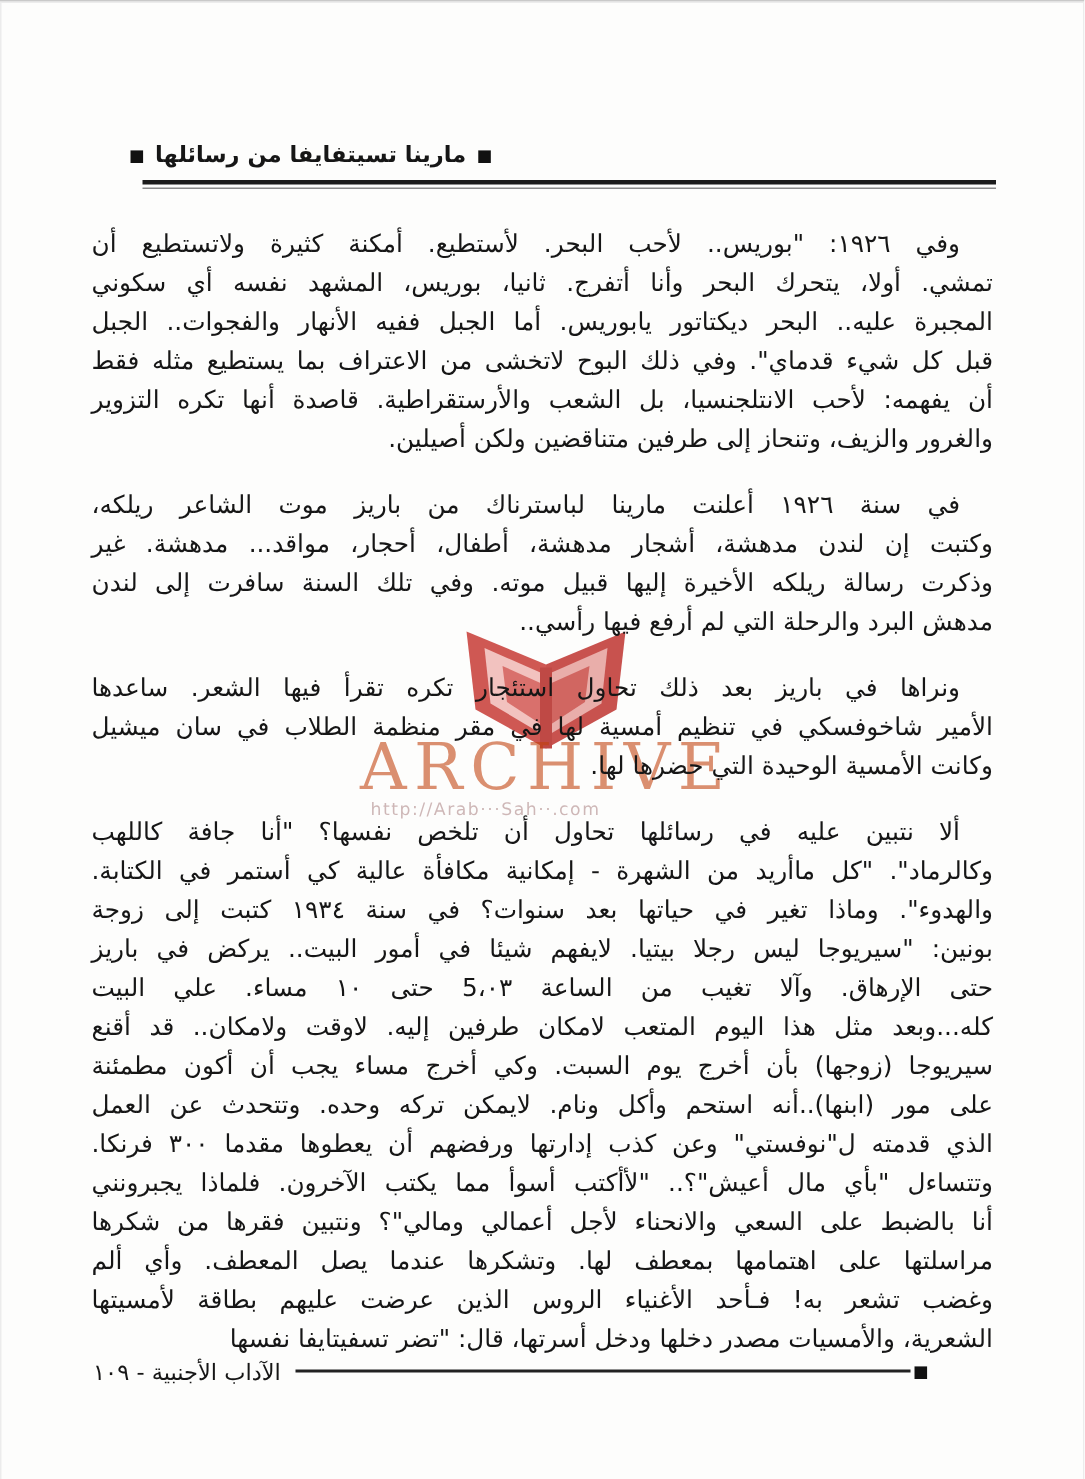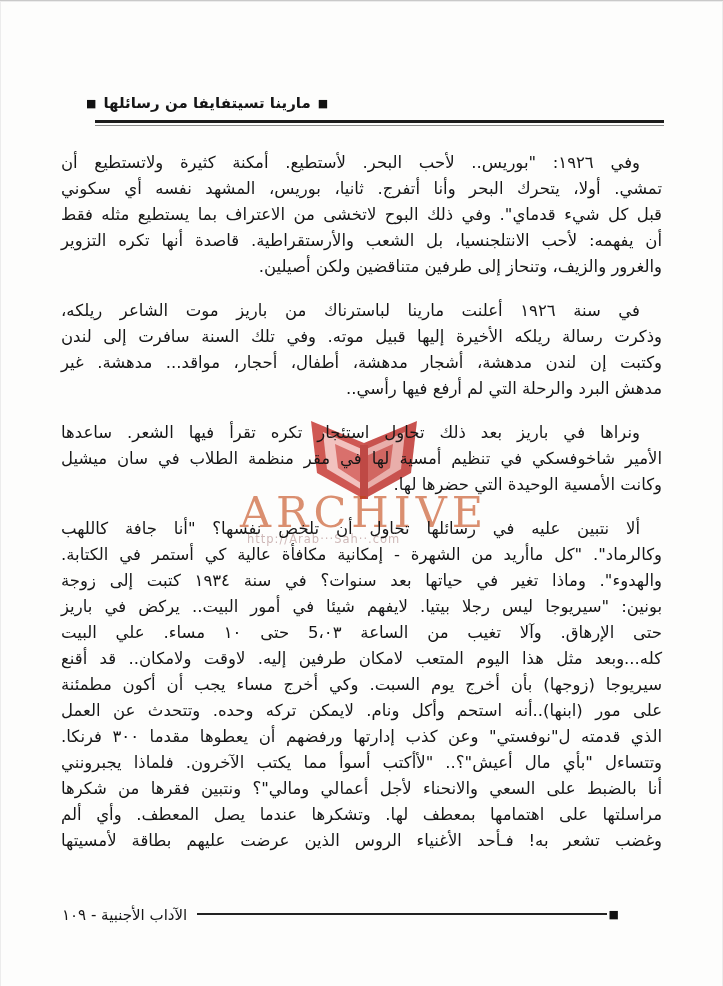--- a/index.html
+++ b/index.html
@@ -97,28 +97,29 @@
     <span class="sq">■</span>
     <span>مارينا تسيتفايفا من رسائلها</span>
     <span class="sq">■</span>
   </div>
   <div class="header-rule"></div>
 
   <div class="body-text">
       <div class="para">
         <div class="line first">وفي ١٩٢٦: "بوريس.. لأحب البحر. لأستطيع. أمكنة كثيرة ولاتستطيع أن</div>
         <div class="line">تمشي. أولا، يتحرك البحر وأنا أتفرج. ثانيا، بوريس، المشهد نفسه أي سكوني</div>
+        <div class="line">المجبرة عليه.. البحر ديكتاتور يابوريس. أما الجبل ففيه الأنهار والفجوات.. الجبل</div>
         <div class="line">قبل كل شيء قدماي". وفي ذلك البوح لاتخشى من الاعتراف بما يستطيع مثله فقط</div>
         <div class="line">أن يفهمه: لأحب الانتلجنسيا، بل الشعب والأرستقراطية. قاصدة أنها تكره التزوير</div>
         <div class="line last">والغرور والزيف، وتنحاز إلى طرفين متناقضين ولكن أصيلين.</div>
       </div>
       <div class="para">
         <div class="line first">في سنة ١٩٢٦ أعلنت مارينا لباسترناك من باريز موت الشاعر ريلكه،</div>
+        <div class="line">وكتبت إن لندن مدهشة، أشجار مدهشة، أطفال، أحجار، مواقد... مدهشة. غير</div>
         <div class="line">وذكرت رسالة ريلكه الأخيرة إليها قبيل موته. وفي تلك السنة سافرت إلى لندن</div>
-        <div class="line">وكتبت إن لندن مدهشة، أشجار مدهشة، أطفال، أحجار، مواقد... مدهشة. غير</div>
         <div class="line last">مدهش البرد والرحلة التي لم أرفع فيها رأسي..</div>
       </div>
       <div class="para">
         <div class="line first">ونراها في باريز بعد ذلك تحاول استئجار تكره تقرأ فيها الشعر. ساعدها</div>
         <div class="line">الأمير شاخوفسكي في تنظيم أمسية لها في مقر منظمة الطلاب في سان ميشيل</div>
         <div class="line last">وكانت الأمسية الوحيدة التي حضرها لها.</div>
       </div>
       <div class="para">
         <div class="line first">ألا نتبين عليه في رسائلها تحاول أن تلخص نفسها؟ "أنا جافة كاللهب</div>
         <div class="line">وكالرماد". "كل ماأريد من الشهرة - إمكانية مكافأة عالية كي أستمر في الكتابة.</div>
@@ -126,20 +127,21 @@
         <div class="line">بونين: "سيريوجا ليس رجلا بيتيا. لايفهم شيئا في أمور البيت.. يركض في باريز</div>
         <div class="line">حتى الإرهاق. وآلا تغيب من الساعة 5،٠٣ حتى ١٠ مساء. علي البيت</div>
         <div class="line">كله...وبعد مثل هذا اليوم المتعب لامكان طرفين إليه. لاوقت ولامكان.. قد أقنع</div>
         <div class="line">سيريوجا (زوجها) بأن أخرج يوم السبت. وكي أخرج مساء يجب أن أكون مطمئنة</div>
         <div class="line">على مور (ابنها)..أنه استحم وأكل ونام. لايمكن تركه وحده. وتتحدث عن العمل</div>
         <div class="line">الذي قدمته ل"نوفستي" وعن كذب إدارتها ورفضهم أن يعطوها مقدما ٣٠٠ فرنكا.</div>
         <div class="line">وتتساءل "بأي مال أعيش"؟.. "لأأكتب أسوأ مما يكتب الآخرون. فلماذا يجبرونني</div>
         <div class="line">أنا بالضبط على السعي والانحناء لأجل أعمالي ومالي"؟ ونتبين فقرها من شكرها</div>
         <div class="line">مراسلتها على اهتمامها بمعطف لها. وتشكرها عندما يصل المعطف. وأي ألم</div>
         <div class="line">وغضب تشعر به! فـأحد الأغنياء الروس الذين عرضت عليهم بطاقة لأمسيتها</div>
+        <div class="line last">الشعرية، والأمسيات مصدر دخلها ودخل أسرتها، قال: "تضر تسفيتايفا نفسها</div>
       </div>
     </div>
 
   <div class="footer">
     <span class="sq">■</span>
     <span class="footer-line"></span>
     <span class="footer-text">الآداب الأجنبية - ١٠٩</span>
   </div>
 
 </div>

